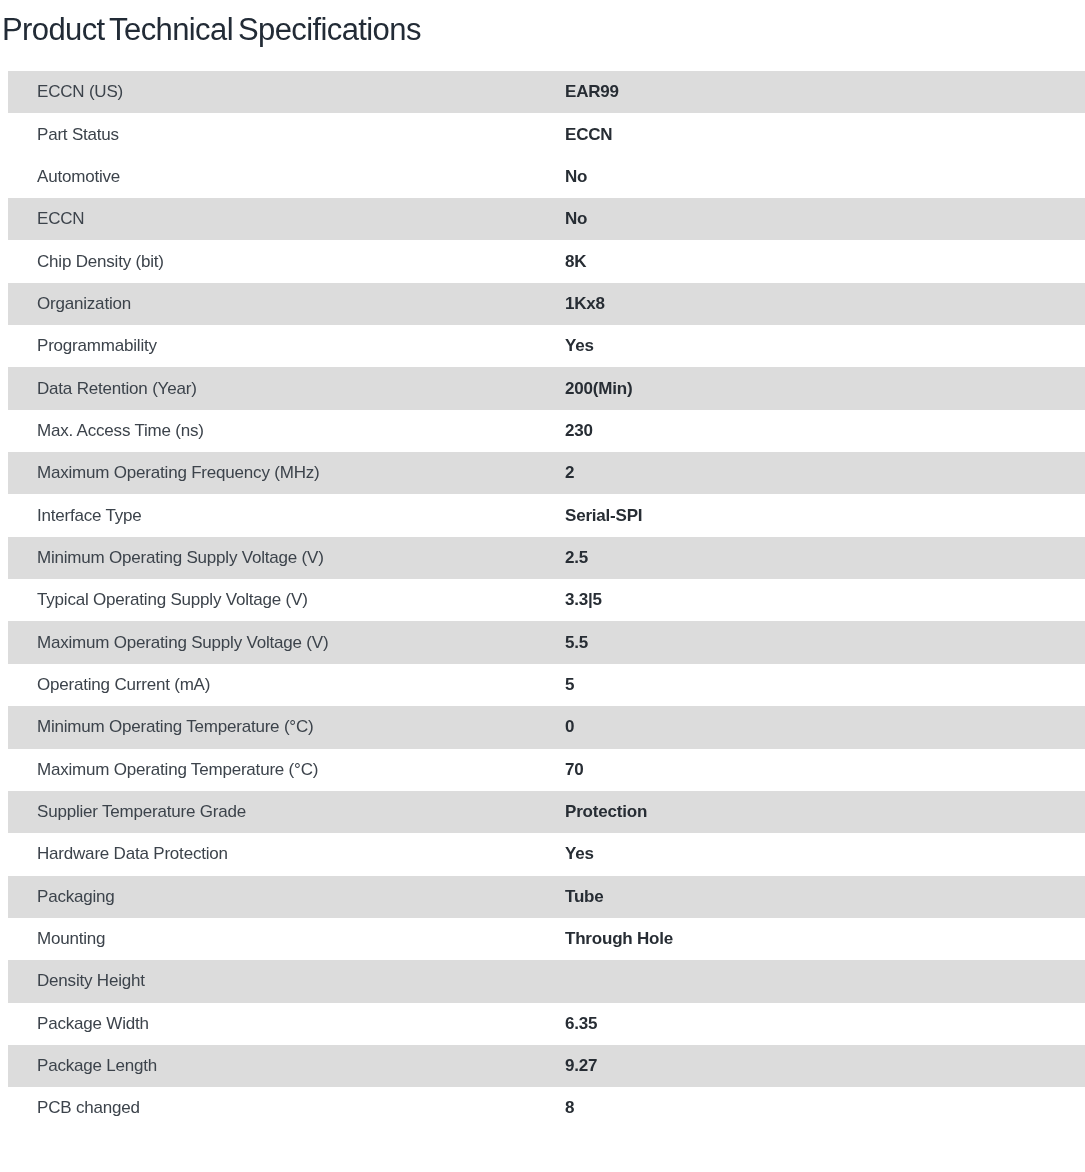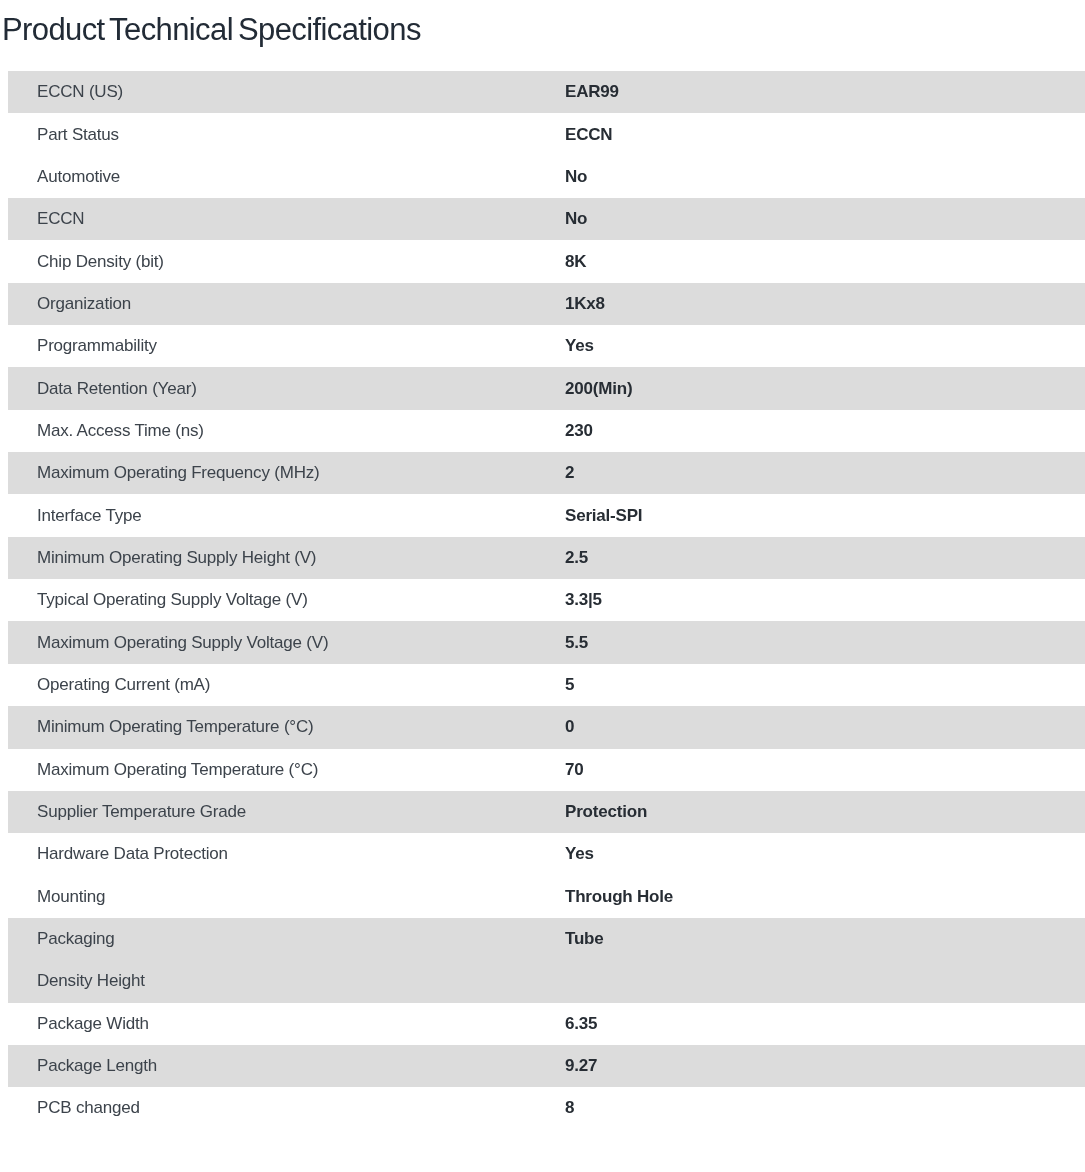--- a/index.html
+++ b/index.html
@@ -119,21 +119,21 @@
     <div class="spec-label">Maximum Operating Frequency (MHz)</div>
     <div class="spec-value">2</div>
   </div>
 
   <div class="spec-row">
     <div class="spec-label">Interface Type</div>
     <div class="spec-value">Serial-SPI</div>
   </div>
 
   <div class="spec-row shaded">
-    <div class="spec-label">Minimum Operating Supply Height (V)</div>
+    <div class="spec-label">Minimum Operating Supply Voltage (V)</div>
     <div class="spec-value">2.5</div>
   </div>
 
   <div class="spec-row">
     <div class="spec-label">Typical Operating Supply Voltage (V)</div>
     <div class="spec-value">3.3|5</div>
   </div>
 
   <div class="spec-row shaded">
     <div class="spec-label">Maximum Operating Supply Voltage (V)</div>
@@ -158,28 +158,28 @@
   <div class="spec-row shaded">
     <div class="spec-label">Supplier Temperature Grade</div>
     <div class="spec-value">Protection</div>
   </div>
 
   <div class="spec-row">
     <div class="spec-label">Hardware Data Protection</div>
     <div class="spec-value">Yes</div>
   </div>
 
+  <div class="spec-row shaded">
+    <div class="spec-label">Packaging</div>
+    <div class="spec-value">Tube</div>
+  </div>
+
   <div class="spec-row">
     <div class="spec-label">Mounting</div>
     <div class="spec-value">Through Hole</div>
-  </div>
-
-  <div class="spec-row shaded">
-    <div class="spec-label">Packaging</div>
-    <div class="spec-value">Tube</div>
   </div>
 
   <div class="spec-row shaded">
     <div class="spec-label">Density Height</div>
   </div>
 
   <div class="spec-row">
     <div class="spec-label">Package Width</div>
     <div class="spec-value">6.35</div>
   </div>

